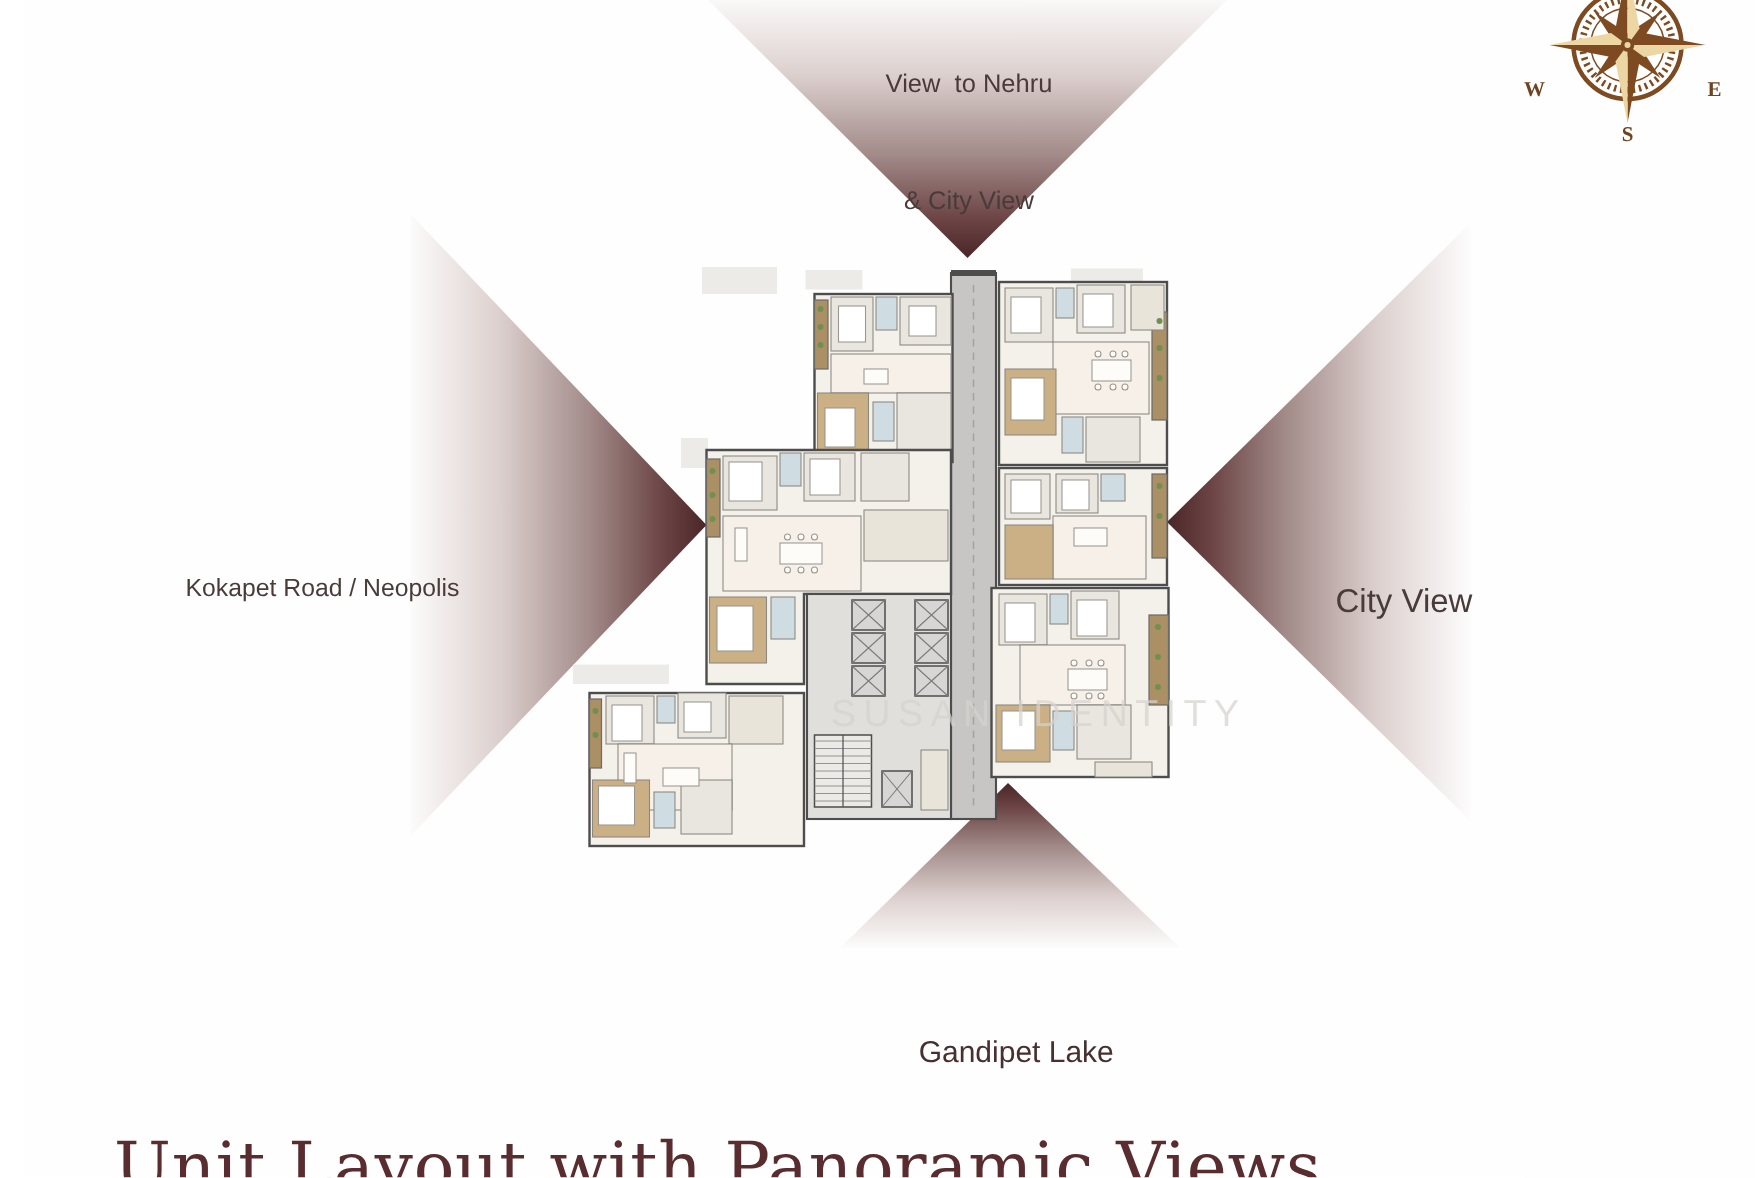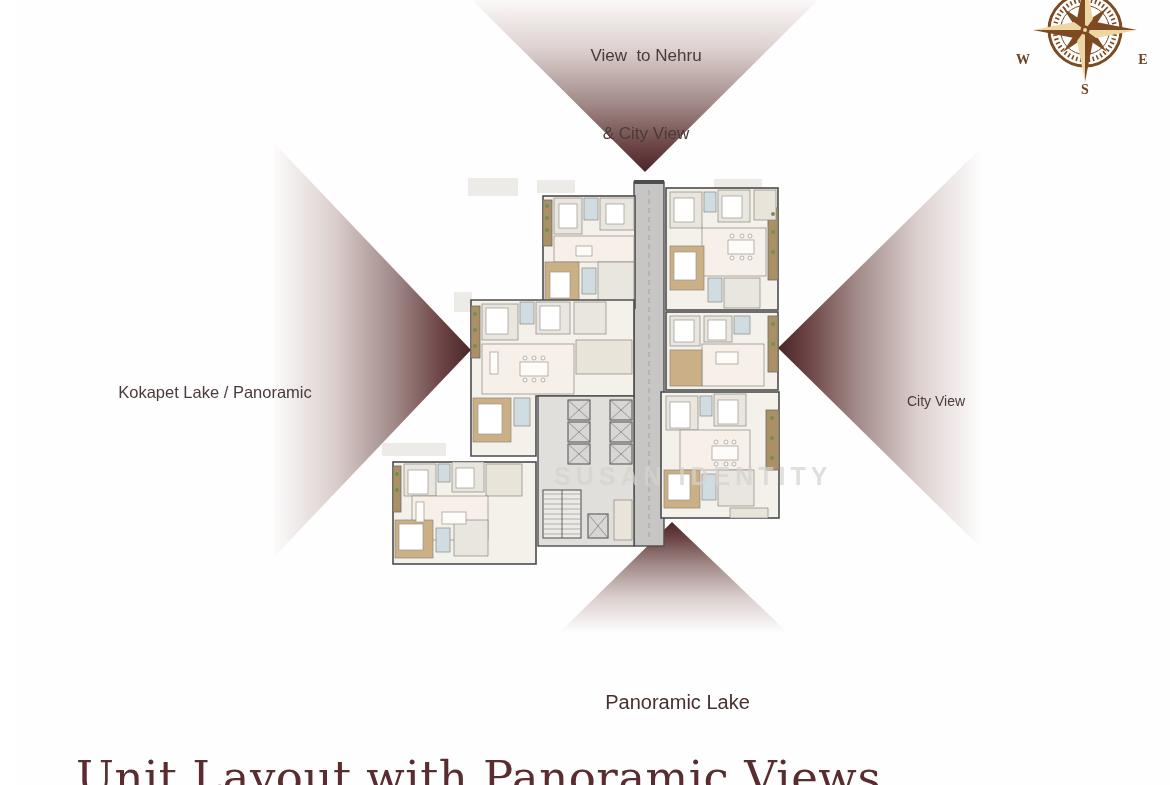--- a/index.html
+++ b/index.html
@@ -8,21 +8,21 @@
     background:#fffefe;font-family:"Liberation Sans",sans-serif;margin-left:16px;
   }
   svg{display:block;}
   .cones{position:absolute;left:0;top:0;}
   .vlabel{
     position:absolute;text-align:center;color:#4a3b3b;
     font-size:17px;line-height:26px;font-weight:500;white-space:pre;
   }
   .vlabel-top{left:530px;top:-9px;width:200px;}
   .vlabel-left{left:39px;top:327px;width:320px;font-size:16.5px;}
-  .vlabel-right{left:820px;top:336px;width:200px;font-size:14px;}
+  .vlabel-right{left:820px;top:336px;width:200px;font-size:22px;}
   .vlabel-bottom{left:539px;top:632px;width:245px;font-size:20px;line-height:28px;color:#47302f;}
   .compass{position:absolute;left:999px;top:0;}
   .compass .ring{fill:none;stroke:#7d4a21;}
   .compass .dk{fill:#7d4a21;}
   .compass .lt{fill:#ecd7a4;}
   .compass text{font-family:"Liberation Serif",serif;font-weight:bold;font-size:14px;fill:#6f4220;text-anchor:middle;}
   .plan{position:absolute;left:365px;top:175px;}
   
   .u{fill:#f4f0ea;stroke:#4d4d4d;stroke-width:1.6;}
   .r{fill:#e9e5df;stroke:#8a8781;stroke-width:.7;}
@@ -34,21 +34,21 @@
   .bed{fill:#ffffff;stroke:#9a968f;stroke-width:.7;}
   .ghost{fill:#ecebe8;}
   .lift{fill:#d7d6d4;stroke:#4d4d4d;stroke-width:1;}
   .lx{stroke:#7a7a7a;stroke-width:.7;}
   .core{fill:#e1dfdb;stroke:#4d4d4d;stroke-width:1.4;}
   .cor{fill:#c7c6c4;stroke:#4d4d4d;stroke-width:1.4;}
   .tread{stroke:#8a8a8a;stroke-width:.6;}
   .plant{fill:#71904d;}
   .tbl{fill:#fdfcf9;stroke:#9a968f;stroke-width:.7;}
   .watermark{
-    position:absolute;left:538px;top:462px;font-size:25px;font-weight:700;
+    position:absolute;left:538px;top:462px;font-size:25px;font-weight:400;
     letter-spacing:5px;color:rgba(214,211,207,.72);white-space:nowrap;
   }
   .footer-title{
     position:absolute;left:60px;top:751px;width:1100px;
     font-family:"DejaVu Serif","Liberation Serif",serif;
     font-size:45px;color:#592c30;letter-spacing:.5px;white-space:nowrap;
   }
 </style>
 </head>
 <body>
@@ -90,27 +90,27 @@
     <polygon points="258,143 455,350 258,557" fill="url(#gLeft)"></polygon>
     <polygon points="965,148 762,348 965,548" fill="url(#gRight)"></polygon>
     <polygon points="656,522 771,632 544,632" fill="url(#gBottom)"></polygon>
   </svg>
 
   <div class="vlabel vlabel-top">
     <div>View  to Nehru</div>
     <div>&amp; City View</div>
   </div>
   <div class="vlabel vlabel-left">
-    <div>Kokapet Lake / Panoramic</div>
+    <div>Kokapet Road / Neopolis</div>
   </div>
   <div class="vlabel vlabel-right">
     <div>City View</div>
   </div>
   <div class="vlabel vlabel-bottom">
-    <div>Panoramic Lake</div>
+    <div>Gandipet Lake</div>
   </div>
 
   <svg class="compass" width="140" height="100" viewBox="-70 0 140 100">
     <g transform="translate(0,30)">
       <circle class="ring" r="36" stroke-width="3"></circle>
       <circle class="ring" r="30" stroke-width="4.5" stroke-dasharray="1.6 2.6"></circle>
       <circle class="ring" r="24.5" stroke-width="1"></circle>
       <g transform="rotate(45)">
         <polygon class="dk" points="0,-31 6.5,0 0,31 -6.5,0"></polygon>
         <polygon class="dk" points="-31,0 0,-6.5 31,0 0,6.5"></polygon>

